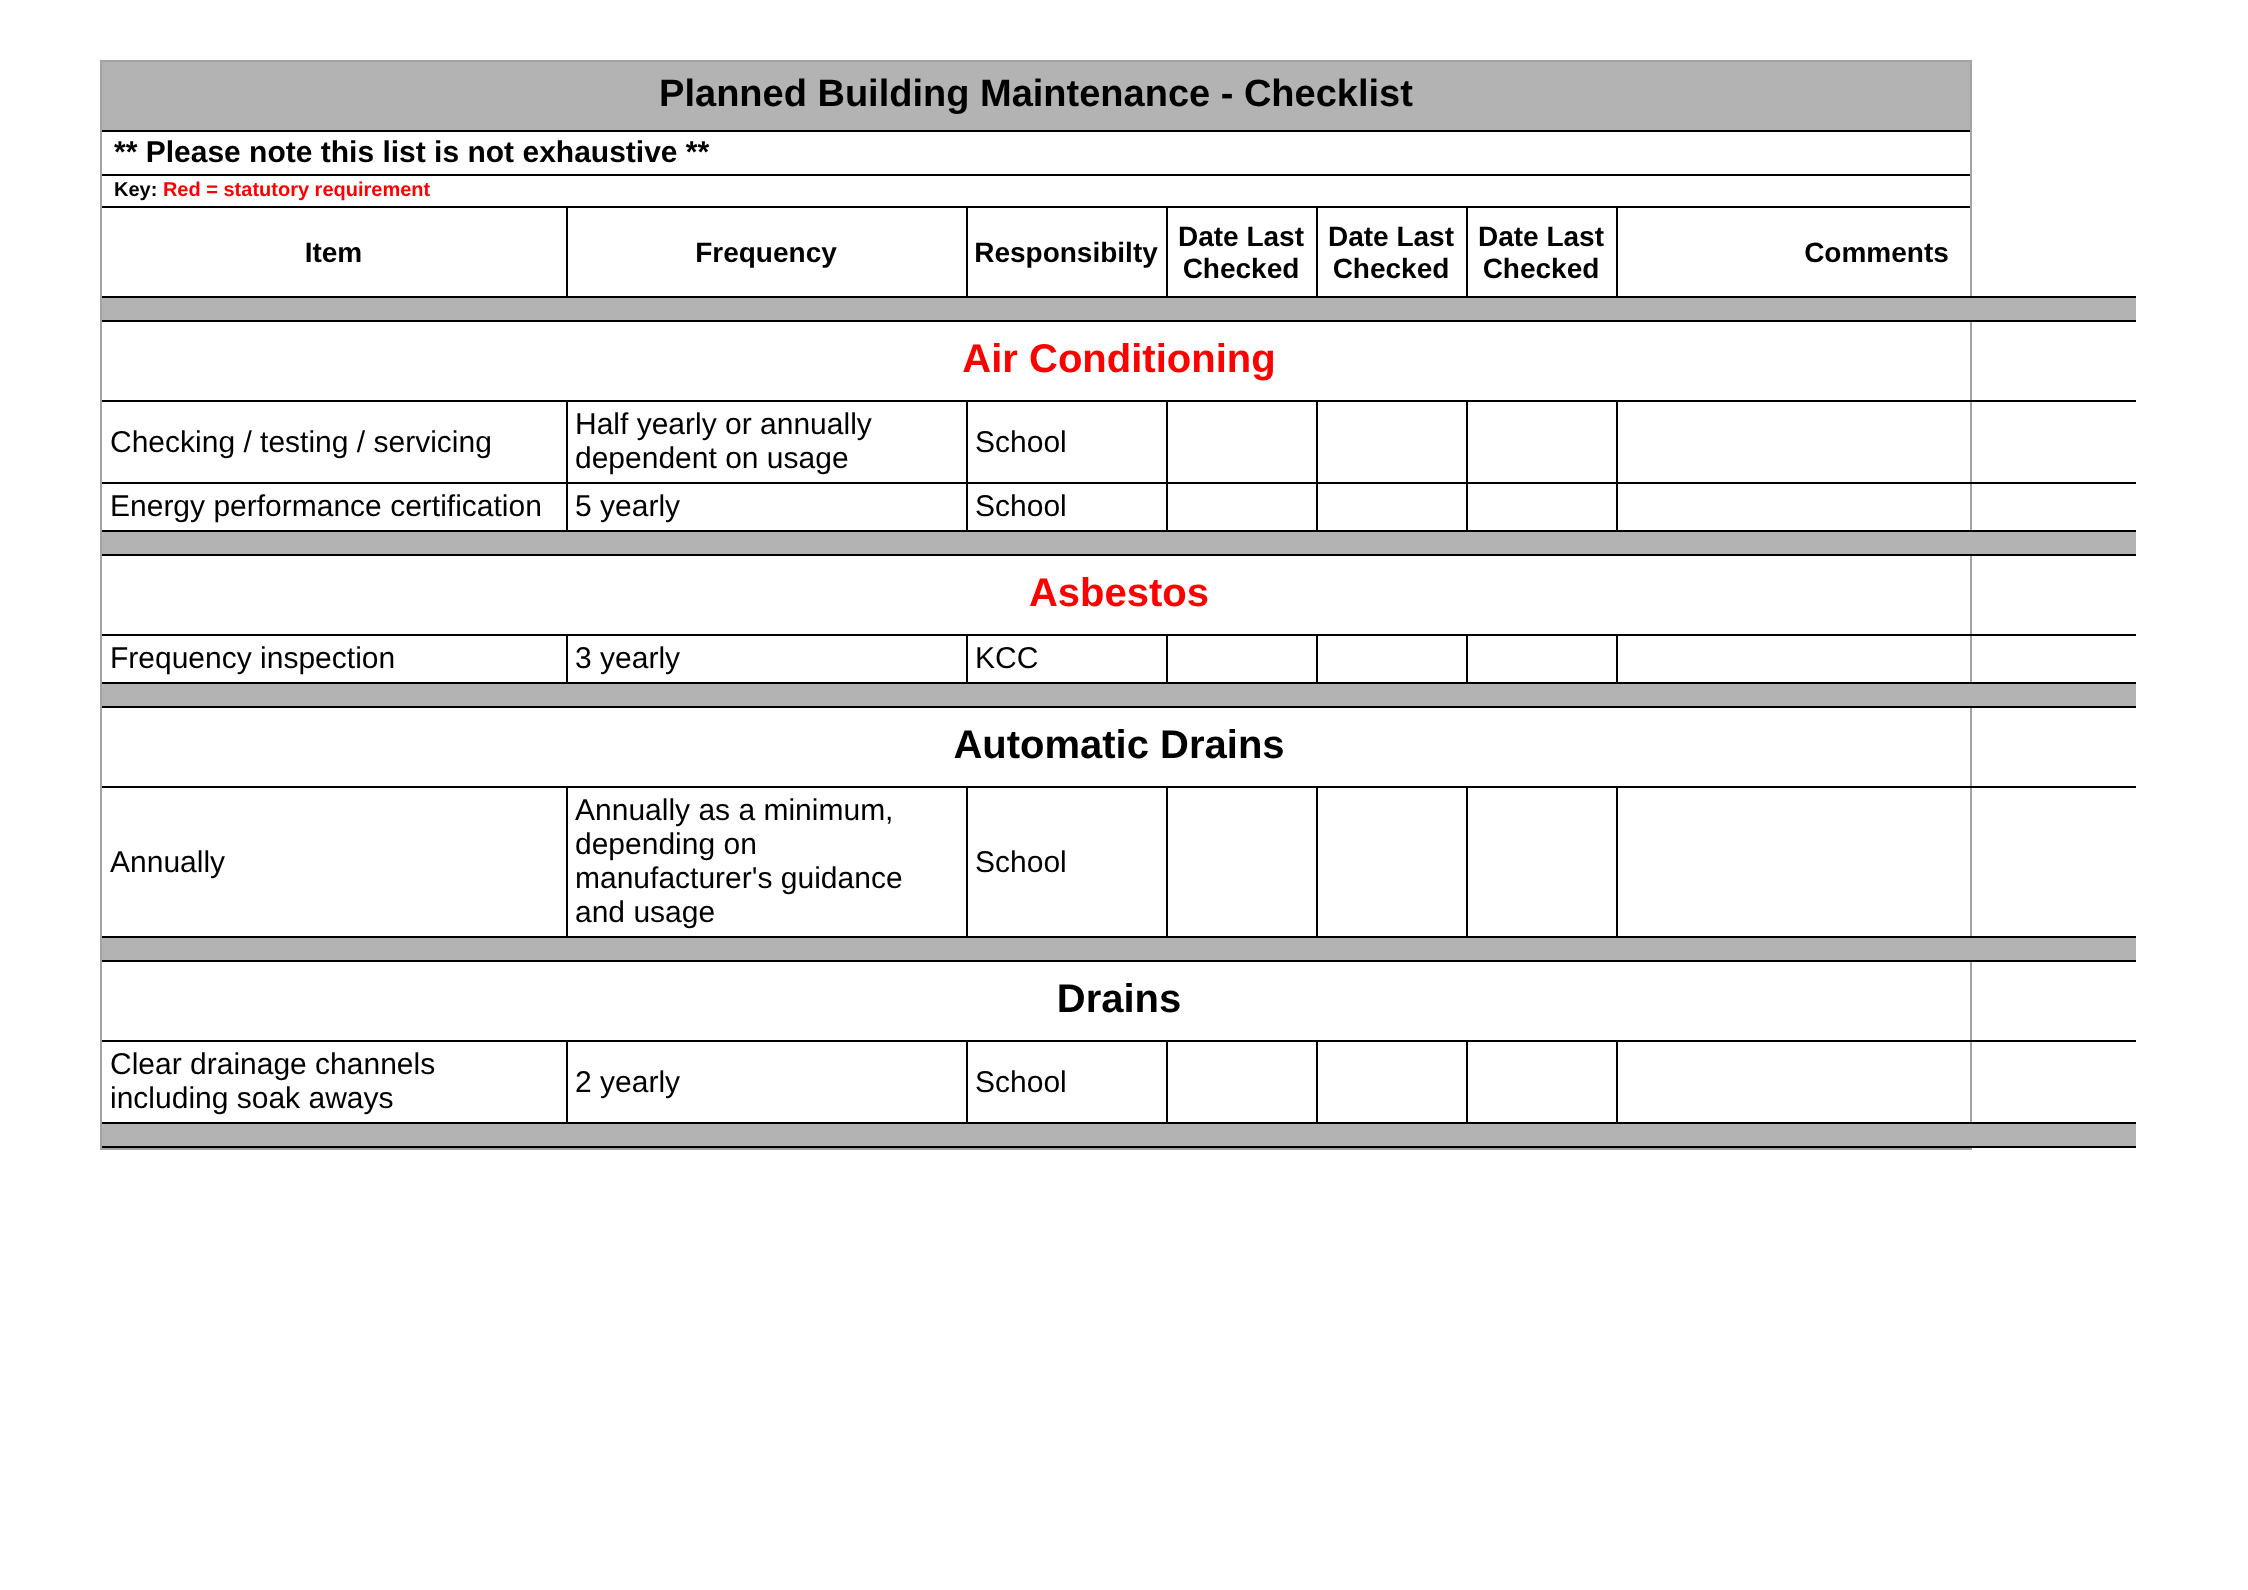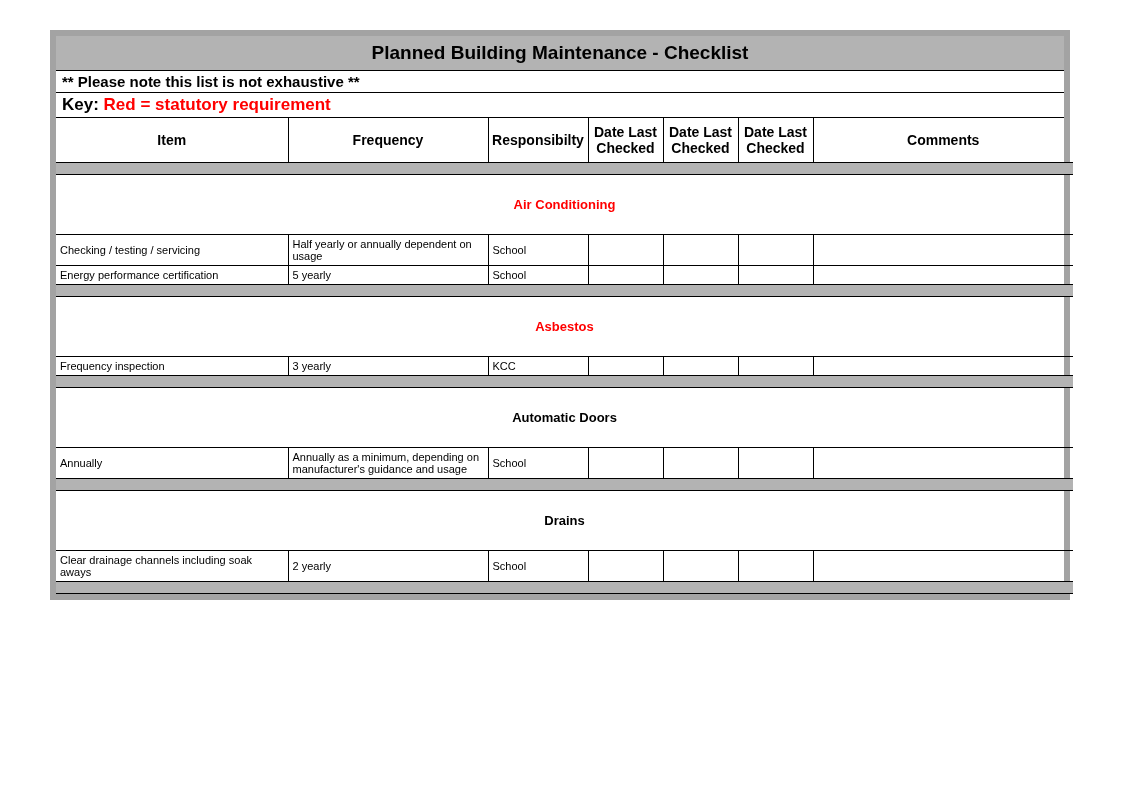--- a/index.html
+++ b/index.html
@@ -4,42 +4,42 @@
   <style>
     * { box-sizing: border-box; }
     body {
       font-family: Arial, Helvetica, sans-serif;
       margin: 0;
       padding: 30px 50px;
       background: #fff;
       font-size: 14px;
     }
     .container {
-      width: 1020px;
-      border: 6px solid #a3a3a3;
+      width: 936px;
+      border: 1px solid #a3a3a3;
     }
     .title-bar {
       background: #b3b3b3;
       text-align: center;
       font-weight: bold;
       font-size: 19px;
       padding: 6px 0;
       border-bottom: 1px solid #000;
     }
     .note-row {
       font-weight: bold;
       padding: 2px 6px;
       border-bottom: 1px solid #000;
       font-size: 15px;
     }
     .key-row {
       padding: 2px 6px;
       border-bottom: 1px solid #000;
       font-weight: bold;
-      font-size: 17px;
+      font-size: 10px;
     }
     .key-red { color: #ff0000; }
     table {
       width: 100%;
       border-collapse: collapse;
       table-layout: fixed;
     }
     col.c1 { width: 232px; }
     col.c2 { width: 200px; }
     col.c3 { width: 100px; }
@@ -56,36 +56,36 @@
       font-size: 14px;
       vertical-align: middle;
       margin-top: 35px;
     }
     th:first-child { border-left: none; }
     th:last-child { border-right: none; }
     td {
       border: 1px solid #000;
       padding: 3px 4px;
       vertical-align: middle;
-      font-size: 11px;
+      font-size: 15px;
     }
     td:first-child { border-left: none; }
     td:last-child { border-right: none; }
     .spacer td {
       background: #b3b3b3;
       border-left: none;
       border-right: none;
       padding: 0;
       height: 12px;
     }
     .section td {
       text-align: center;
       font-weight: bold;
-      font-size: 13px;
-      padding: 22px 0;
+      font-size: 20px;
+      padding: 8px 0;
       border-left: none;
       border-right: none;
     }
     .section.red td { color: #ff0000; }
   </style>
 </head>
 <body>
 
 <div class="container">
   <div class="title-bar">Planned Building Maintenance - Checklist</div>
@@ -151,21 +151,21 @@
           <td>KCC</td>
           <td></td>
           <td></td>
           <td></td>
           <td></td>
         </tr>
         <tr class="spacer">
           <td colspan="7"></td>
         </tr>
         <tr class="section">
-          <td colspan="7">Automatic Doors</td>
+          <td colspan="7">Automatic Drains</td>
         </tr>
         <tr>
           <td>Annually</td>
           <td>Annually as a minimum, depending on manufacturer's guidance and usage</td>
           <td>School</td>
           <td></td>
           <td></td>
           <td></td>
           <td></td>
         </tr>

